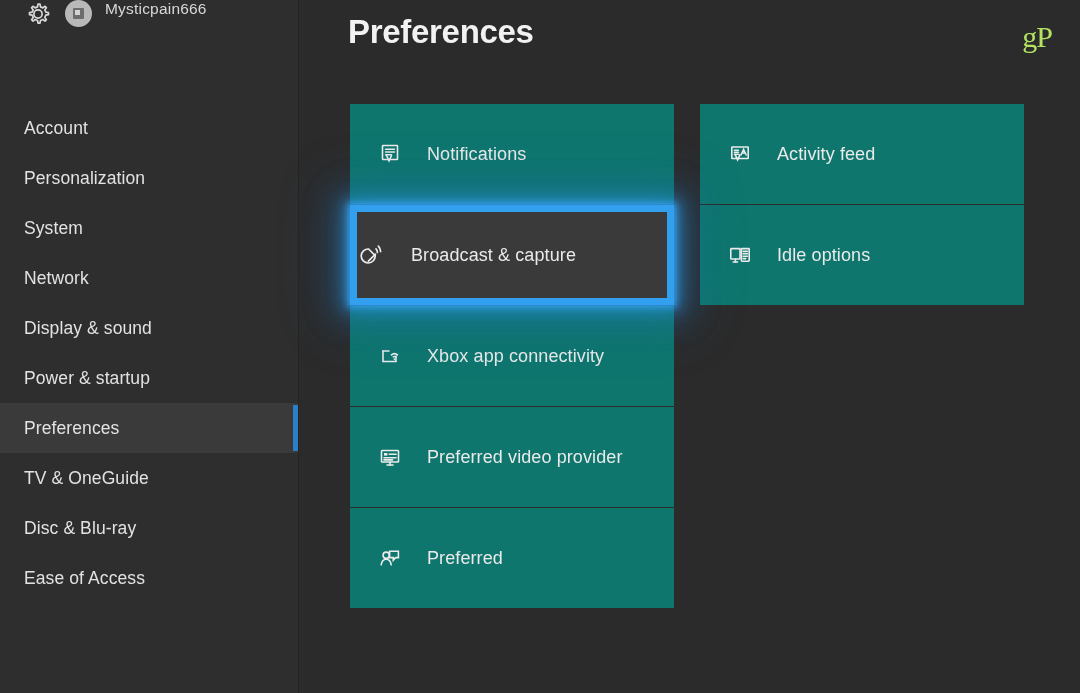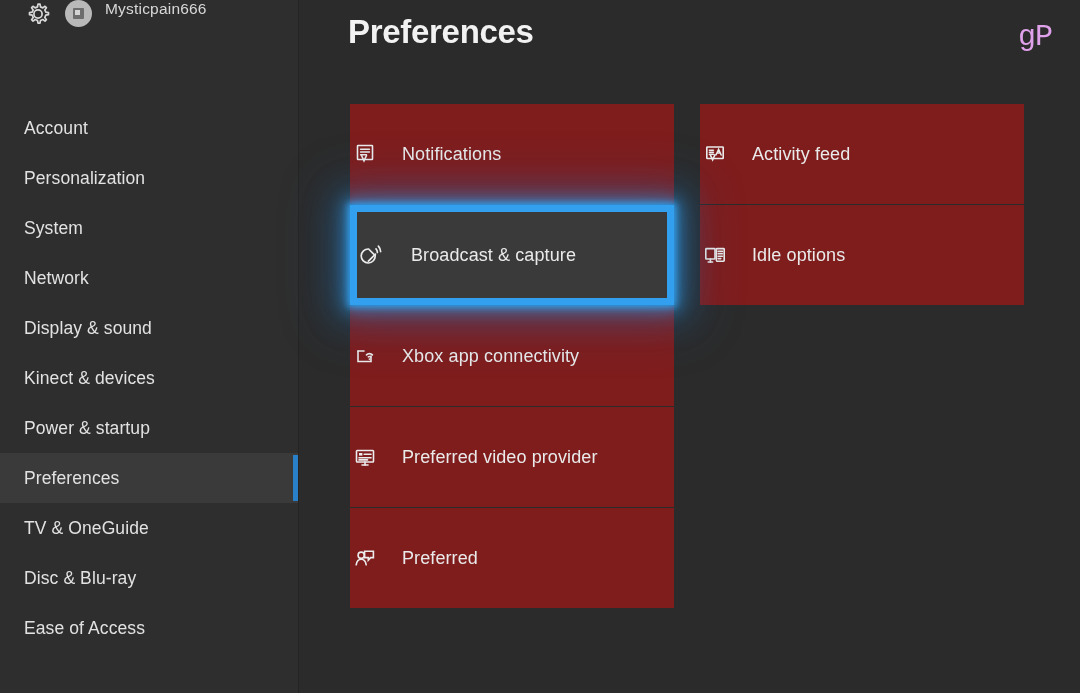--- a/index.html
+++ b/index.html
@@ -126,45 +126,46 @@
     font-size: 33px;
     font-weight: bold;
     color: #f2f2f2;
     letter-spacing: -0.3px;
   }
 
   .watermark {
     position: absolute;
     right: 28px;
     top: 22px;
-    font-family: Liberation Mono, monospace;
+    font-family: Liberation Serif, serif;
     font-size: 30px;
-    color: #f0abfc;
+    color: #bef264;
     letter-spacing: -1px;
     line-height: 1;
     opacity: 0.92;
   }
 
   .tile-columns {
     position: absolute;
     left: 51px;
     top: 104px;
     display: flex;
     gap: 26px;
   }
 
   .tile-col { width: 324px; display: flex; flex-direction: column; }
 
   .tile {
     position: relative;
     width: 324px;
     height: 100px;
-    background: #7f1d1d;
+    background: #0f766e;
     display: flex;
     align-items: center;
+    padding-left: 25px;
     gap: 22px;
   }
   .tile + .tile { margin-top: 1px; }
 
   .tile-icon {
     width: 30px;
     height: 30px;
     flex: 0 0 30px;
     display: flex;
     align-items: center;
@@ -234,24 +235,20 @@
       <div class="nav-item">
 
         <span>Network</span>
       </div>
       <div class="nav-item">
 
         <span>Display &amp; sound</span>
       </div>
       <div class="nav-item">
 
-        <span>Kinect &amp; devices</span>
-      </div>
-      <div class="nav-item">
-
         <span>Power &amp; startup</span>
       </div>
       <div class="nav-item selected">
         <span class="nav-accent"></span>
         <span>Preferences</span>
       </div>
       <div class="nav-item">
 
         <span>TV &amp; OneGuide</span>
       </div>

